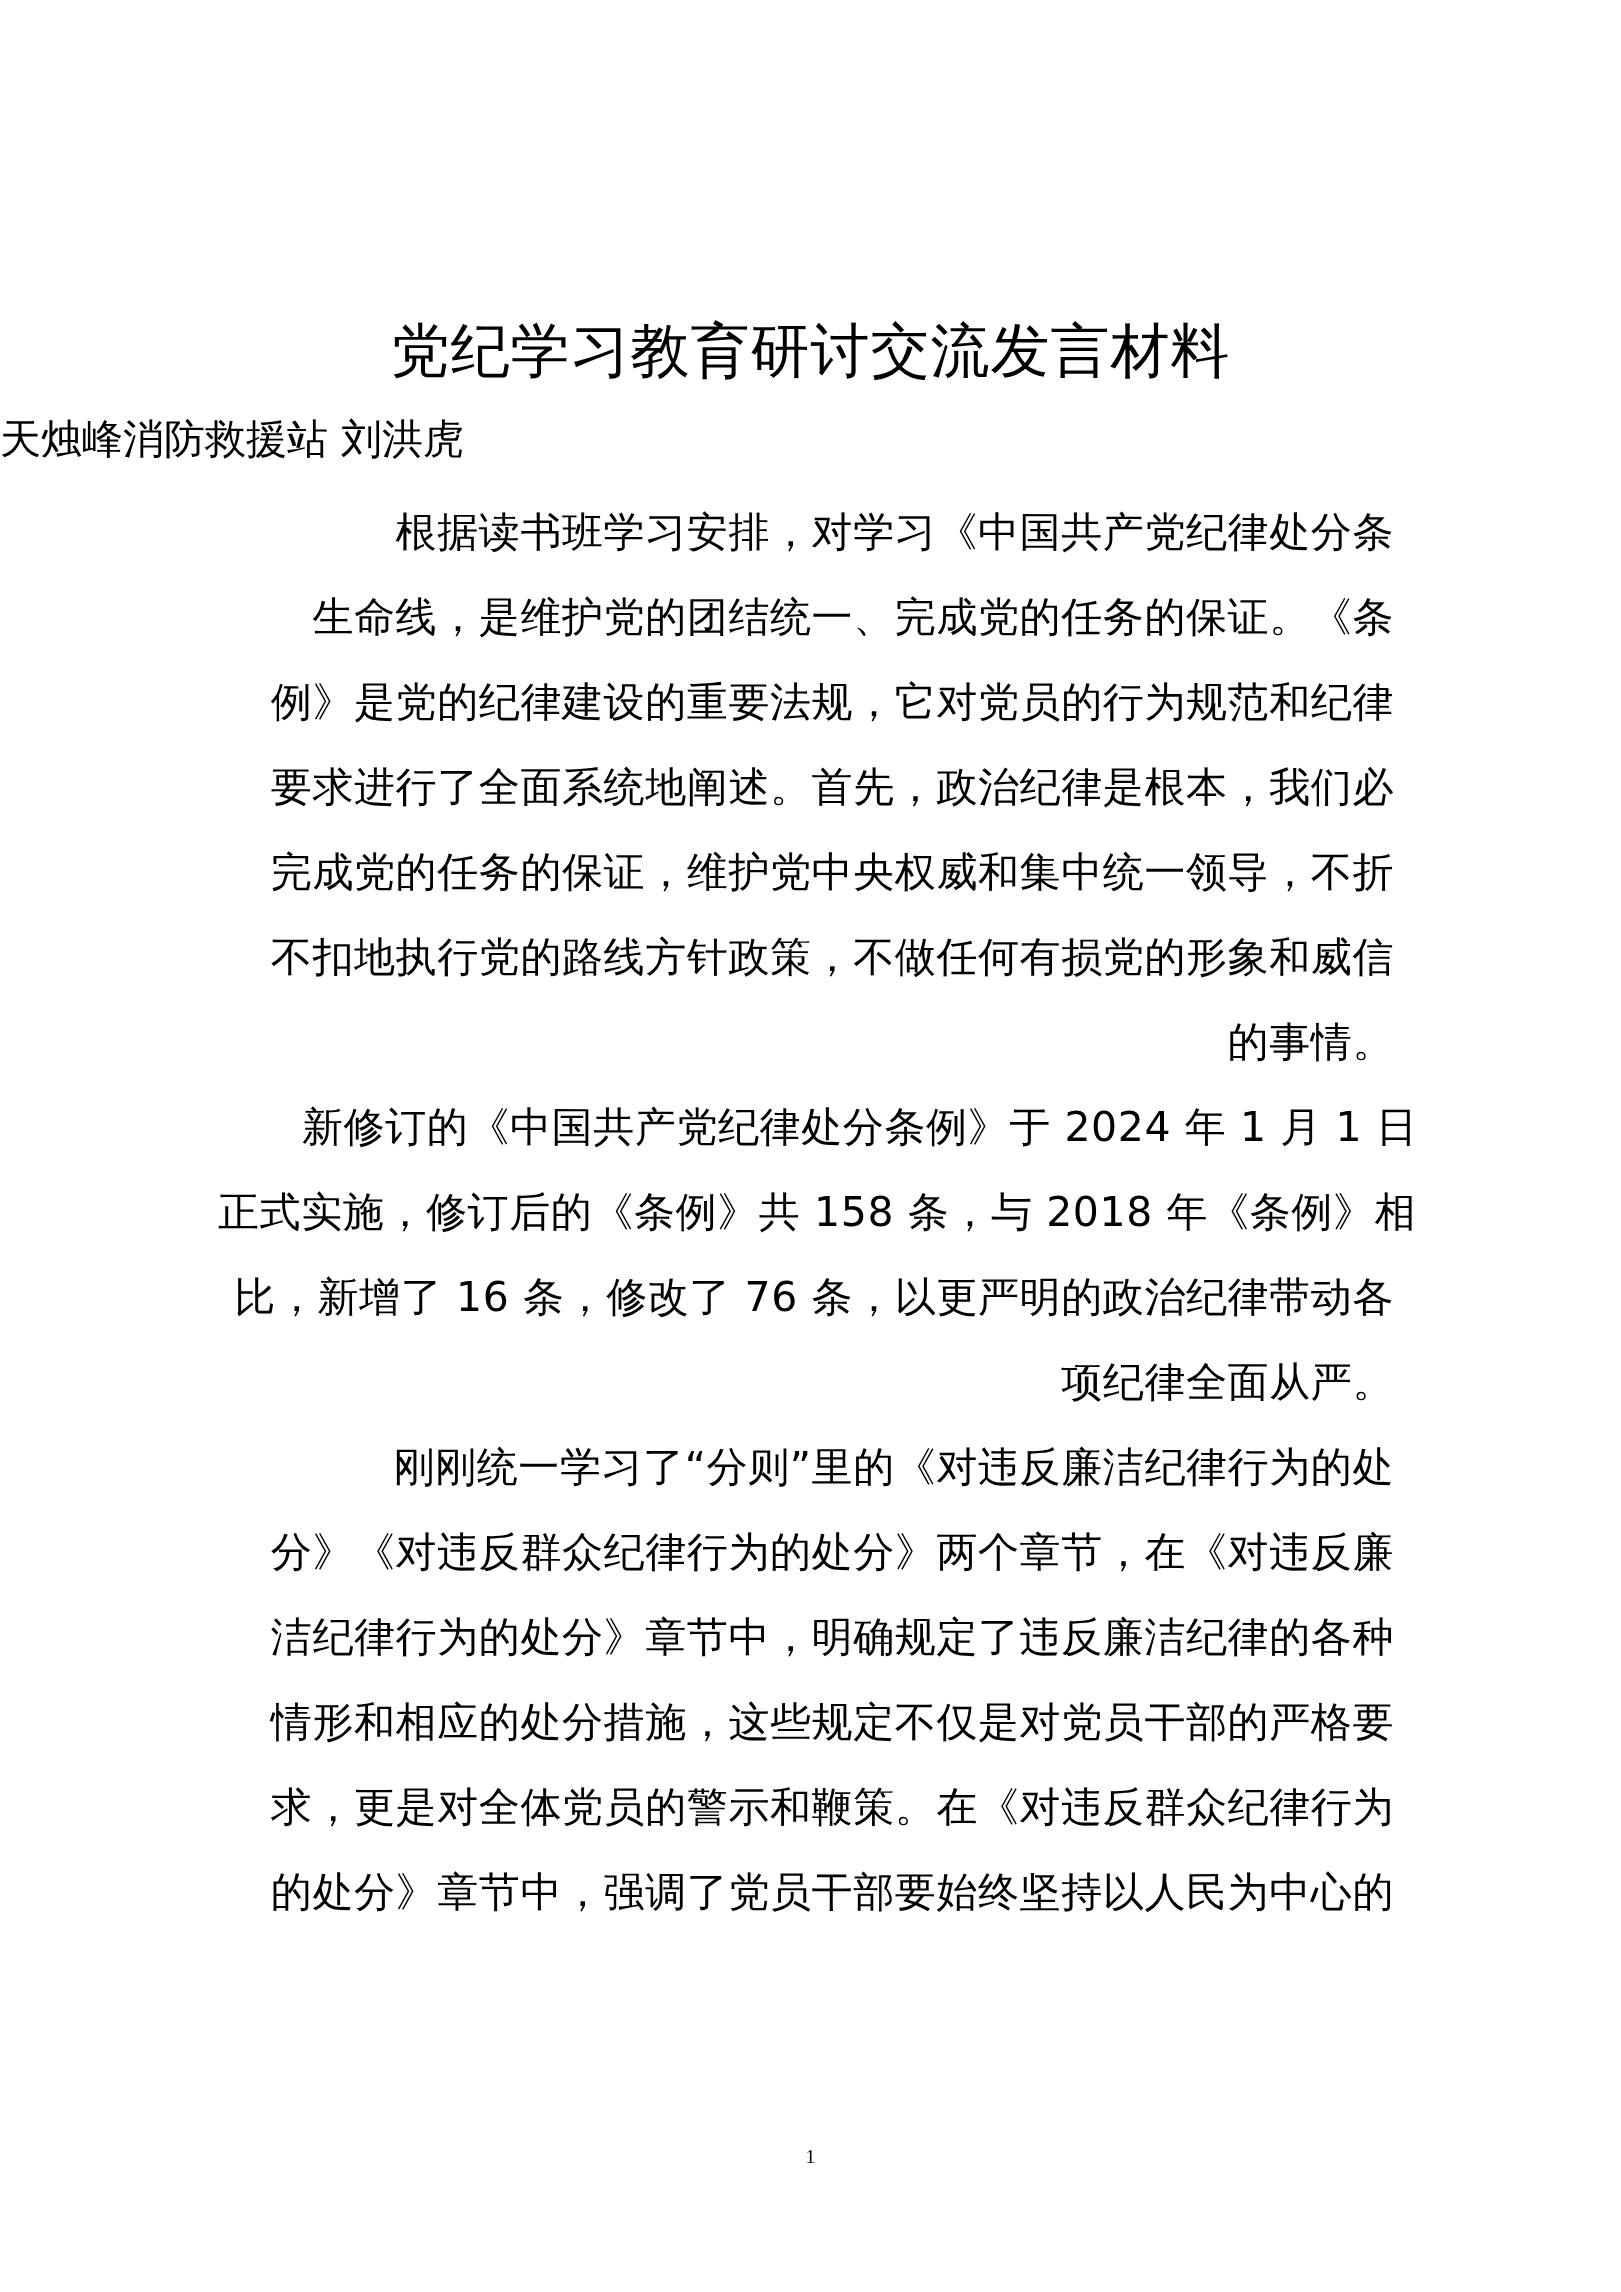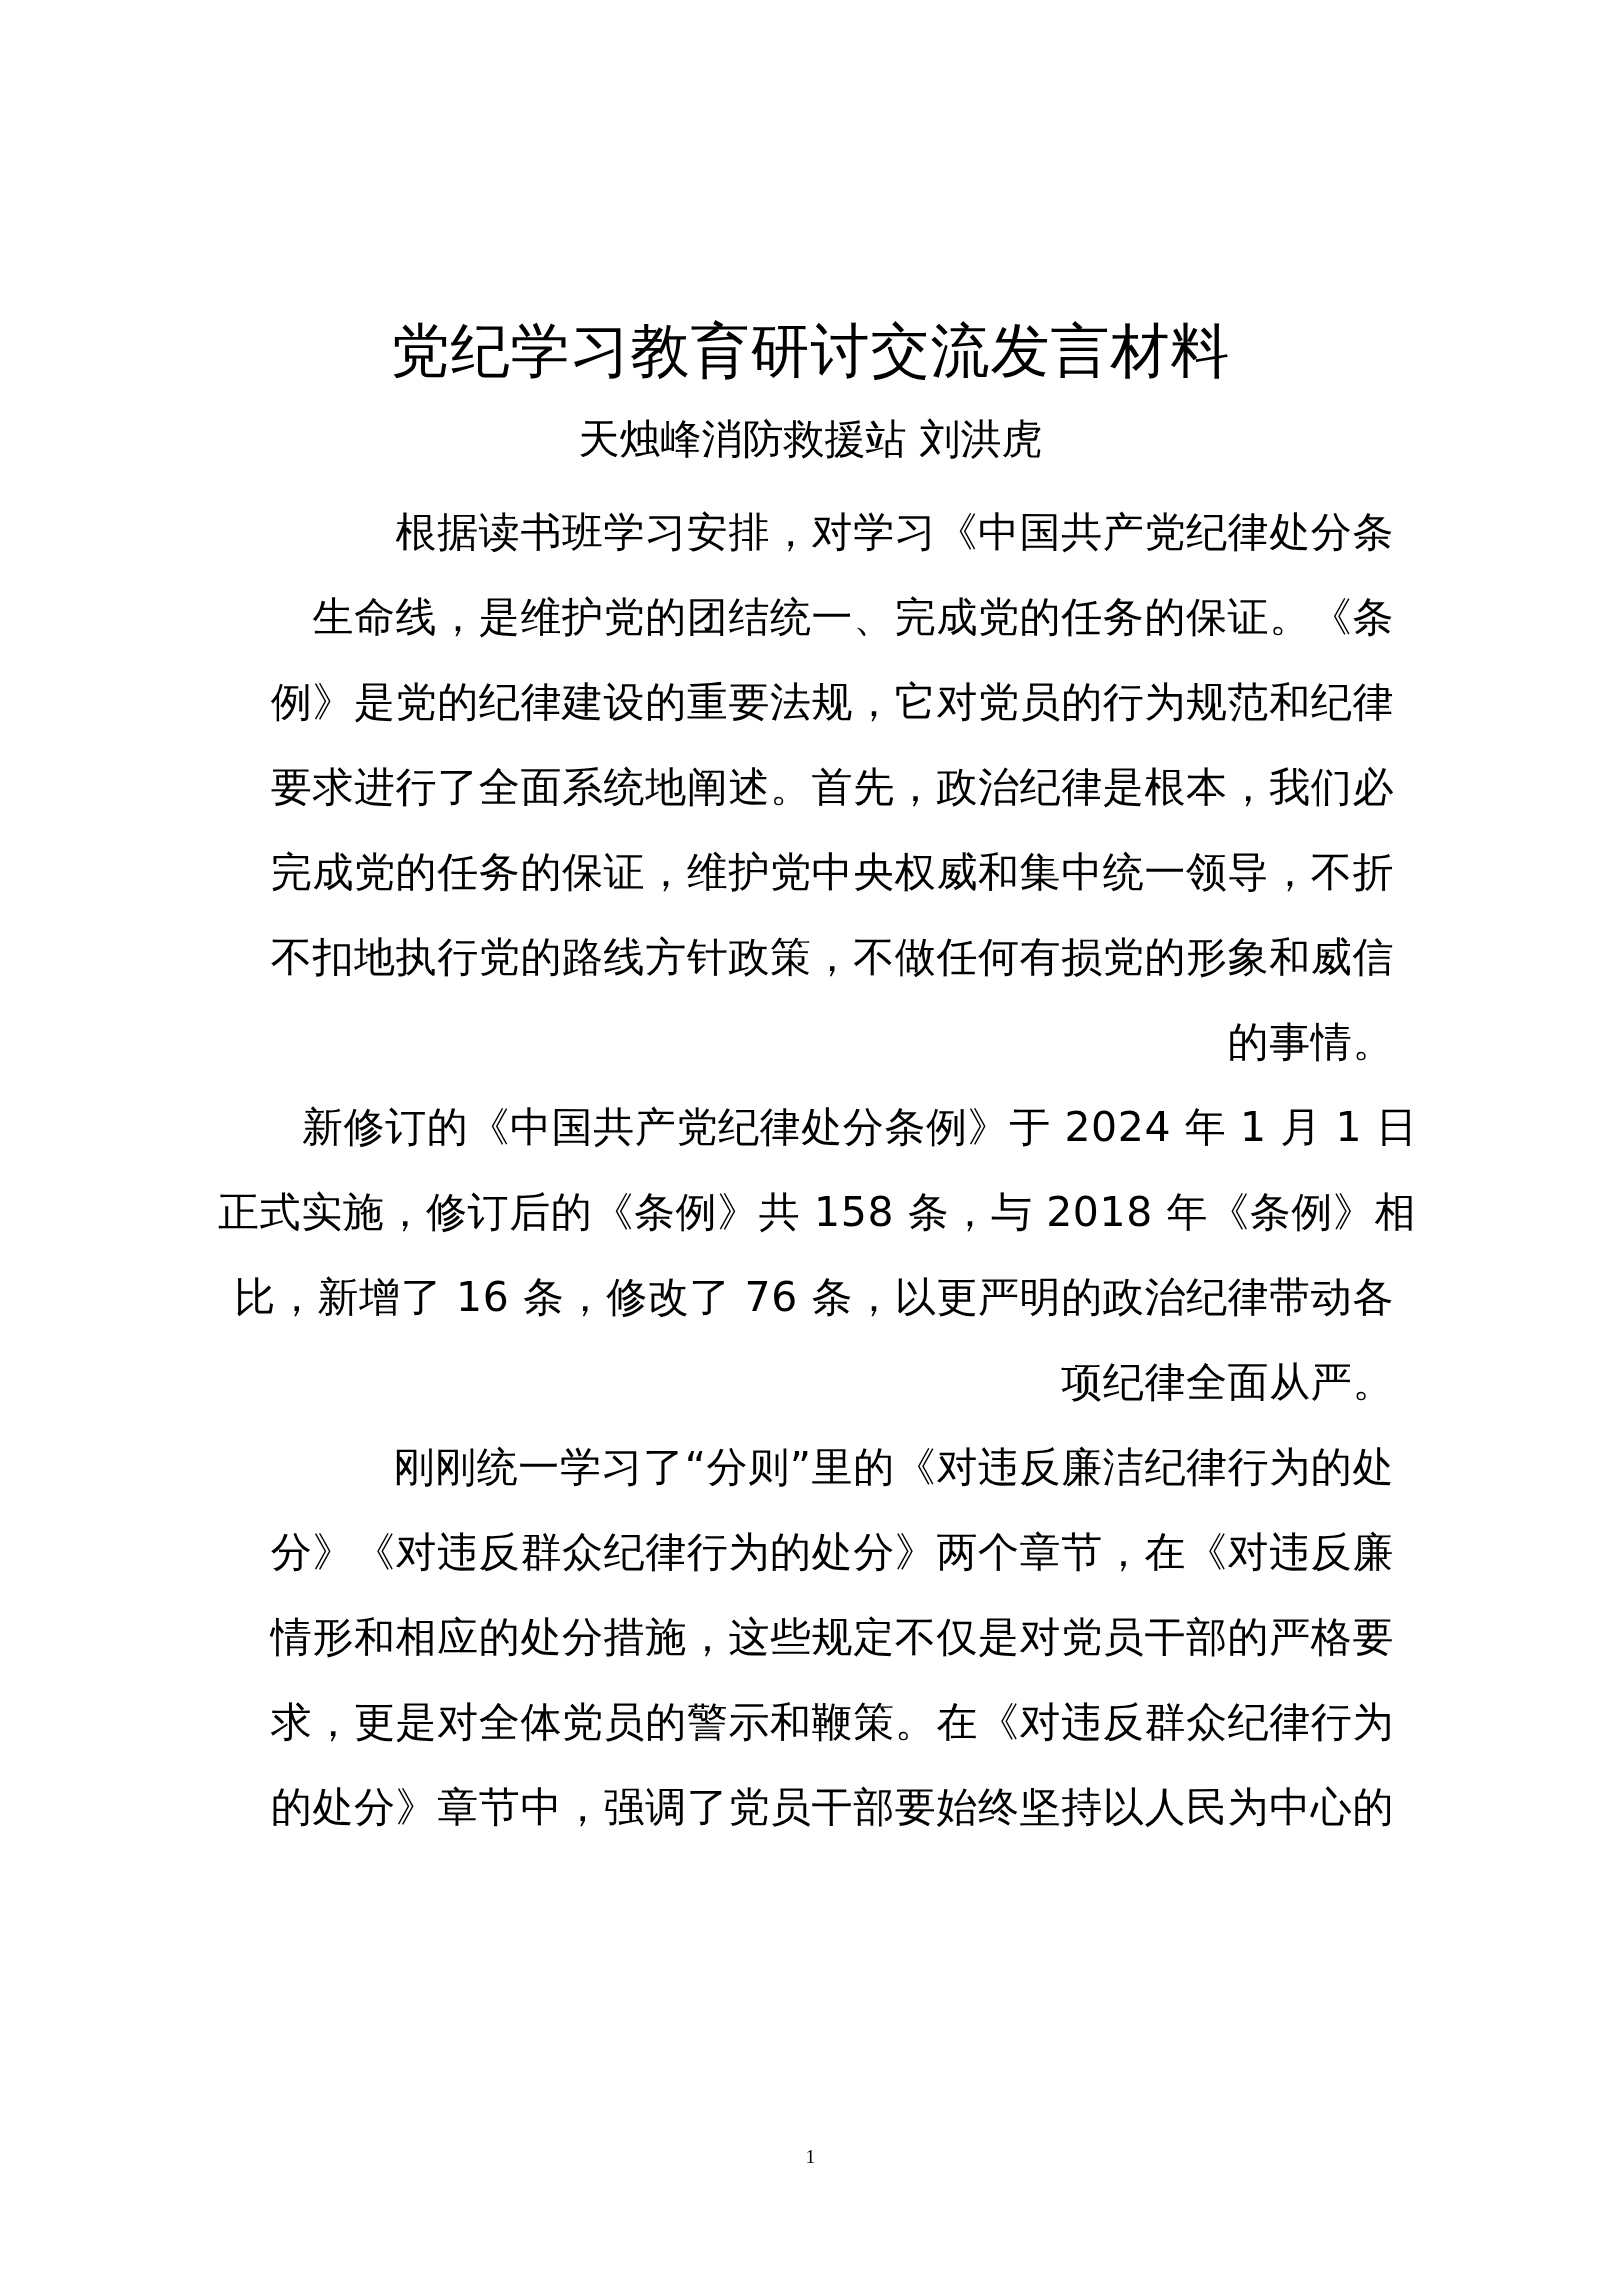--- a/index.html
+++ b/index.html
@@ -25,21 +25,21 @@
       font-size: 59px;
       line-height: 78px;
       letter-spacing: 1px;
       margin: 0;
       font-weight: normal;
     }
     .author {
       position: absolute;
       left: 0; width: 1621px;
       top: 410px;
-      text-align: center;
+      text-align: left;
       font-size: 41px;
       line-height: 59px;
       margin: 0;
     }
     .body-text {
       position: absolute;
       left: 218px;
       top: 490px;
       width: 1176px;
     }
@@ -85,20 +85,21 @@
     <div>
       <span class="line indent">新修订的《中国共产党纪律处分条例》于 2024 年 1 月 1 日</span>
       <span class="line">正式实施，修订后的《条例》共 158 条，与 2018 年《条例》相</span>
       <span class="line">比，新增了 16 条，修改了 76 条，以更严明的政治纪律带动各</span>
       <span class="line">项纪律全面从严。</span>
     </div>
 
     <div>
       <span class="line indent">刚刚统一学习了“分则”里的《对违反廉洁纪律行为的处</span>
       <span class="line">分》《对违反群众纪律行为的处分》两个章节，在《对违反廉</span>
+      <span class="line">洁纪律行为的处分》章节中，明确规定了违反廉洁纪律的各种</span>
       <span class="line">情形和相应的处分措施，这些规定不仅是对党员干部的严格要</span>
       <span class="line">求，更是对全体党员的警示和鞭策。在《对违反群众纪律行为</span>
       <span class="line">的处分》章节中，强调了党员干部要始终坚持以人民为中心的</span>
     </div>
   </div>
 
   <div class="page-number">1</div>
 </div>
 
 

